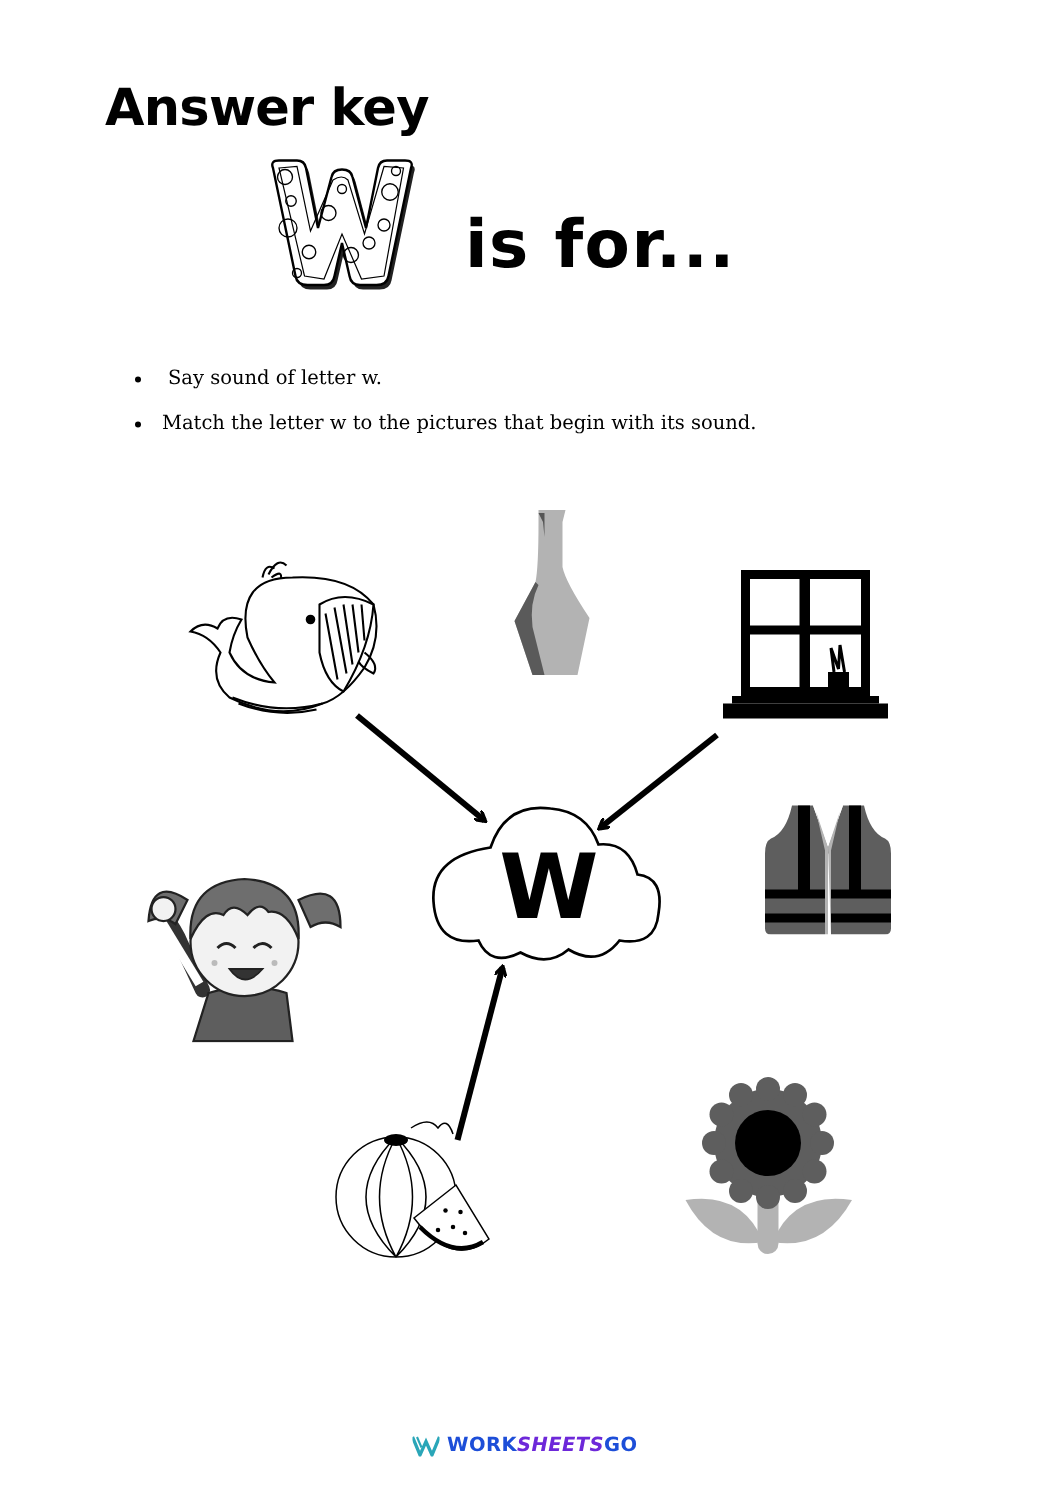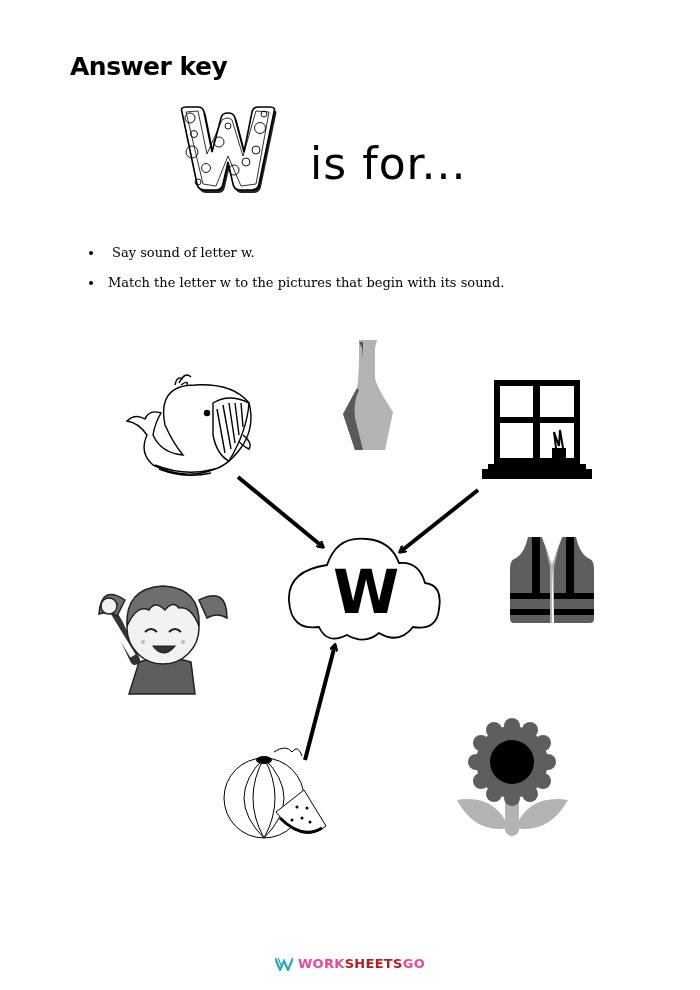--- a/index.html
+++ b/index.html
@@ -1,27 +1,27 @@
 <!DOCTYPE html>
 <html><head>
 <meta charset="utf-8">
 <style>
   html, body { margin:0; padding:0; background:#ffffff; }
   body { width:700px; height:990px; position:relative; overflow:hidden; font-family:"DejaVu Sans", sans-serif; color:#000; }
   .abs { position:absolute; }
-  #title { left:70px; top:52px; font-family:"DejaVu Sans", sans-serif; font-weight:bold; font-size:25px; letter-spacing:-0.5px; }
+  #title { left:70px; top:52px; font-family:"DejaVu Sans", sans-serif; font-weight:bold; font-size:34px; letter-spacing:-0.5px; }
   #big-w { left:176px; top:104px; width:104px; height:90px; }
-  #isfor { left:310px; top:138px; font-family:"DejaVu Sans", sans-serif; font-weight:normal; font-size:44px; letter-spacing:1px; }
+  #isfor { left:310px; top:138px; font-family:"DejaVu Sans", sans-serif; font-weight:bold; font-size:44px; letter-spacing:1px; }
   ul#instructions { position:absolute; left:84px; top:238px; margin:0; padding:0 0 0 20px; font-family:"DejaVu Serif", serif; font-size:13px; line-height:30px; list-style:disc; }
   ul#instructions li { padding-left:4px; }
   .pic { position:absolute; }
   #arrows { position:absolute; left:0; top:0; width:700px; height:990px; pointer-events:none; }
   #footer { position:absolute; left:0; width:700px; top:956px; display:flex; justify-content:center; align-items:center; gap:5px; font-family:"DejaVu Sans", sans-serif; font-weight:bold; font-size:13px; letter-spacing:0.3px; }
-  #footer .dark { color:#ec4899; }
-  #footer .accent { color:#b91c1c; }
+  #footer .dark { color:#1d4ed8; }
+  #footer .accent { color:#6d28d9;font-style:italic; }
 </style>
 </head>
 <body>
 
 <div class="abs" id="title">Answer key</div>
 
 <svg class="abs" id="big-w" viewBox="0 0 104 90">
   <path d="M6 8 Q4 3 10 3 L22 3 Q27 3 28 8 L36 48 L45 14 Q46 9 52 9 Q58 9 59 14 L68 48 L76 8 Q77 3 82 3 L94 3 Q100 3 98 8 L83 80 Q82 86 75 86 L64 86 Q58 86 57 80 L52 58 L47 80 Q46 86 40 86 L29 86 Q22 86 21 80 Z" fill="#222" transform="translate(2,3)"></path>
   <path d="M6 8 Q4 3 10 3 L22 3 Q27 3 28 8 L36 48 L45 14 Q46 9 52 9 Q58 9 59 14 L68 48 L76 8 Q77 3 82 3 L94 3 Q100 3 98 8 L83 80 Q82 86 75 86 L64 86 Q58 86 57 80 L52 58 L47 80 Q46 86 40 86 L29 86 Q22 86 21 80 Z" fill="#fff" stroke="#000" stroke-width="1.6"></path>
   <path d="M10 8 L22 7 L31 50 L46 16 Q52 12 56 16 L67 52 L80 7 L93 8 L80 80 L65 82 L52 52 L40 82 L27 80 Z" fill="none" stroke="#000" stroke-width="0.8"></path>

